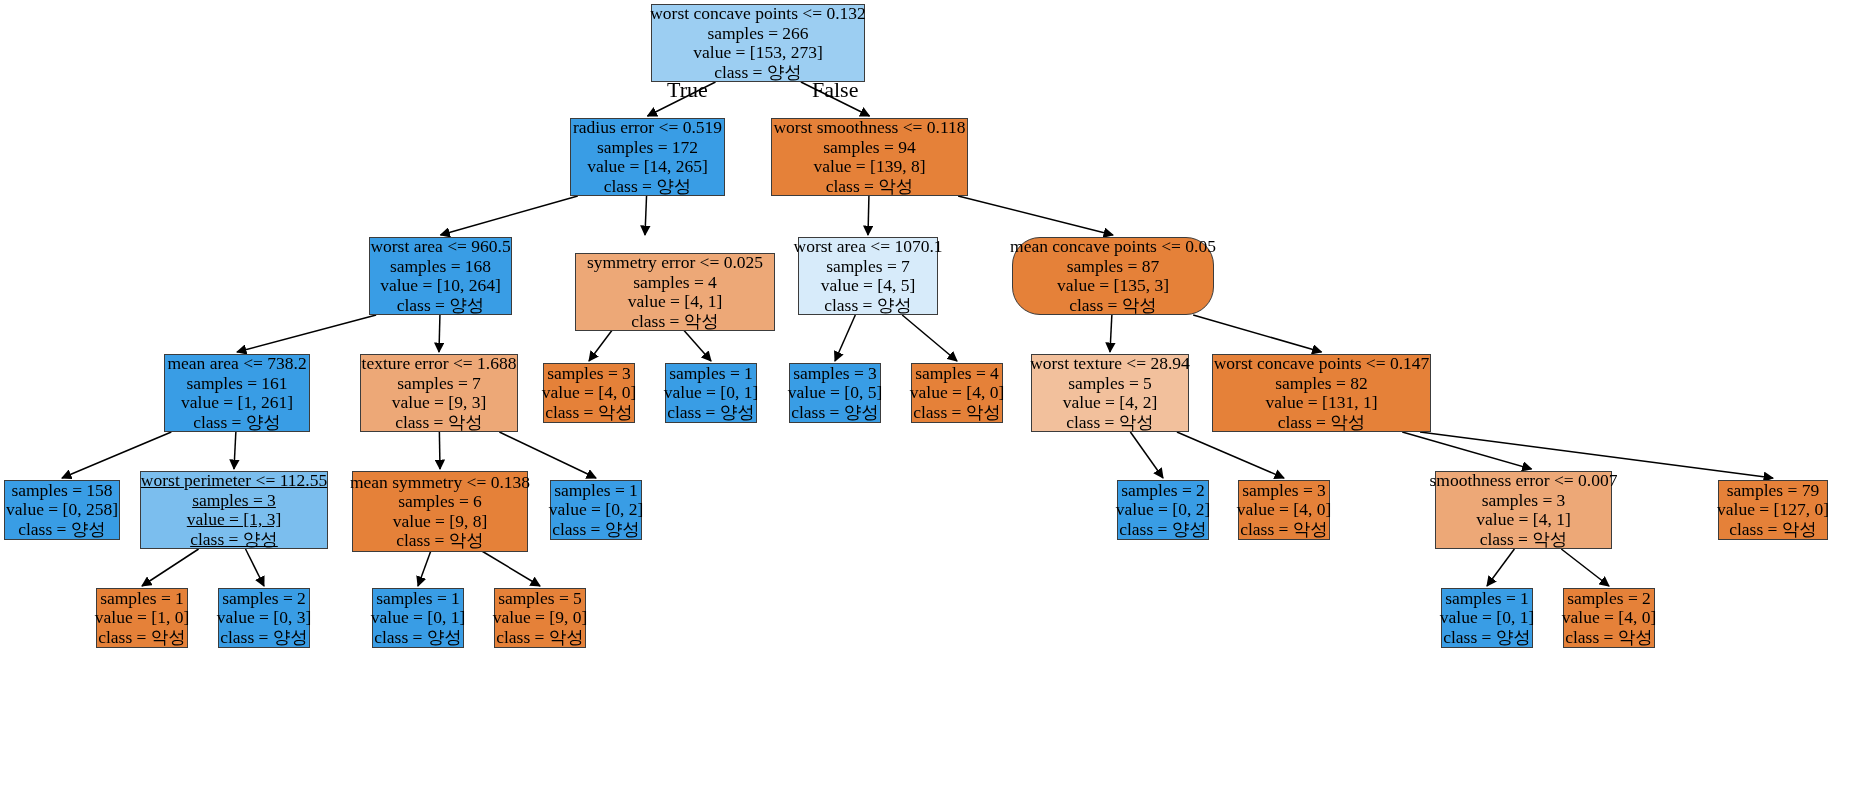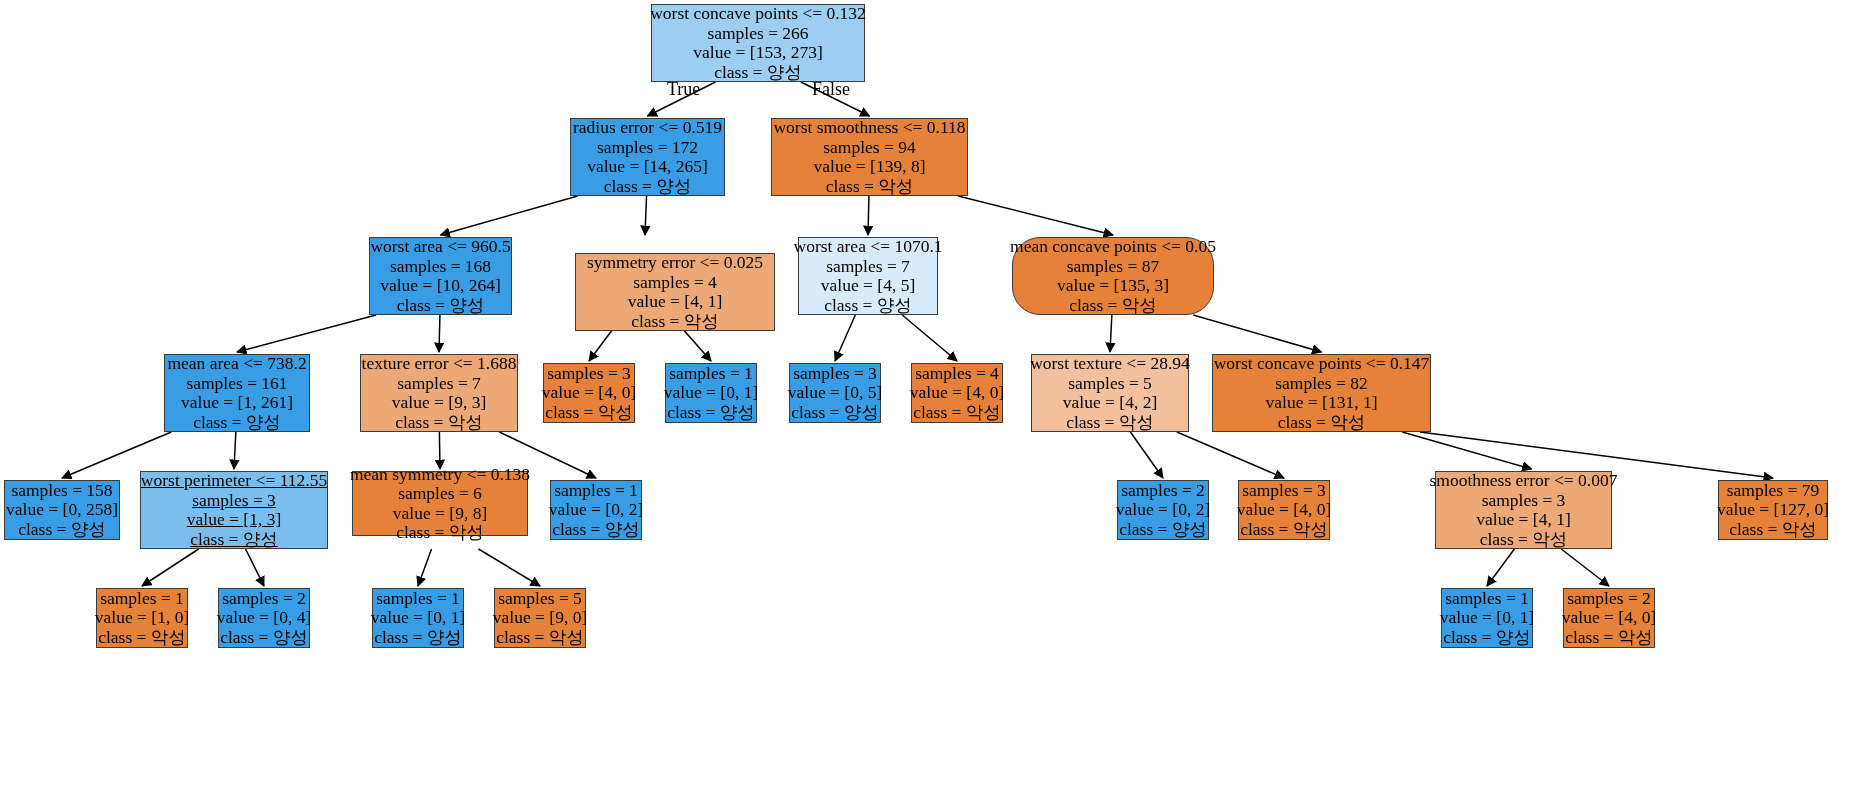--- a/index.html
+++ b/index.html
@@ -37,21 +37,21 @@
     line-height: 19.5px;
     padding: 3px 7px;
     z-index: 2;
   }
   .node .ln {
     white-space: nowrap;
     display: block;
   }
   .edge-label {
     position: absolute;
-    font-size: 18px;
+    font-size: 22px;
     line-height: 19px;
     color: #000000;
     z-index: 3;
     white-space: nowrap;
   }
 </style>
 </head>
 <body>
 
 <div id="canvas">
@@ -183,21 +183,21 @@
         <span class="ln">samples = 158</span>
         <span class="ln">value = [0, 258]</span>
         <span class="ln">class = 양성</span>
       </div>
       <div class="node" style="left: 140px; top: 471px; width: 188px; height: 78px; background: rgb(123, 190, 238); border-color: rgb(60, 60, 60); text-decoration: underline;">
         <span class="ln">worst perimeter &lt;= 112.55</span>
         <span class="ln">samples = 3</span>
         <span class="ln">value = [1, 3]</span>
         <span class="ln">class = 양성</span>
       </div>
-      <div class="node" style="left: 352px; top: 471px; width: 176px; height: 65px; background: rgb(229, 129, 57); border-color: rgb(60, 60, 60);">
+      <div class="node" style="left: 352px; top: 471px; width: 176px; height: 81px; background: rgb(229, 129, 57); border-color: rgb(60, 60, 60);">
         <span class="ln">mean symmetry &lt;= 0.138</span>
         <span class="ln">samples = 6</span>
         <span class="ln">value = [9, 8]</span>
         <span class="ln">class = 악성</span>
       </div>
       <div class="node" style="left: 550px; top: 480px; width: 92px; height: 60px; background: rgb(57, 157, 229); border-color: rgb(60, 60, 60);">
         <span class="ln">samples = 1</span>
         <span class="ln">value = [0, 2]</span>
         <span class="ln">class = 양성</span>
       </div>
@@ -222,21 +222,21 @@
         <span class="ln">value = [127, 0]</span>
         <span class="ln">class = 악성</span>
       </div>
       <div class="node" style="left: 96px; top: 588px; width: 92px; height: 60px; background: rgb(229, 129, 57); border-color: rgb(60, 60, 60);">
         <span class="ln">samples = 1</span>
         <span class="ln">value = [1, 0]</span>
         <span class="ln">class = 악성</span>
       </div>
       <div class="node" style="left: 218px; top: 588px; width: 92px; height: 60px; background: rgb(57, 157, 229); border-color: rgb(60, 60, 60);">
         <span class="ln">samples = 2</span>
-        <span class="ln">value = [0, 4]</span>
+        <span class="ln">value = [0, 3]</span>
         <span class="ln">class = 양성</span>
       </div>
       <div class="node" style="left: 372px; top: 588px; width: 92px; height: 60px; background: rgb(57, 157, 229); border-color: rgb(60, 60, 60);">
         <span class="ln">samples = 1</span>
         <span class="ln">value = [0, 1]</span>
         <span class="ln">class = 양성</span>
       </div>
       <div class="node" style="left: 494px; top: 588px; width: 92px; height: 60px; background: rgb(229, 129, 57); border-color: rgb(60, 60, 60);">
         <span class="ln">samples = 5</span>
         <span class="ln">value = [9, 0]</span>

